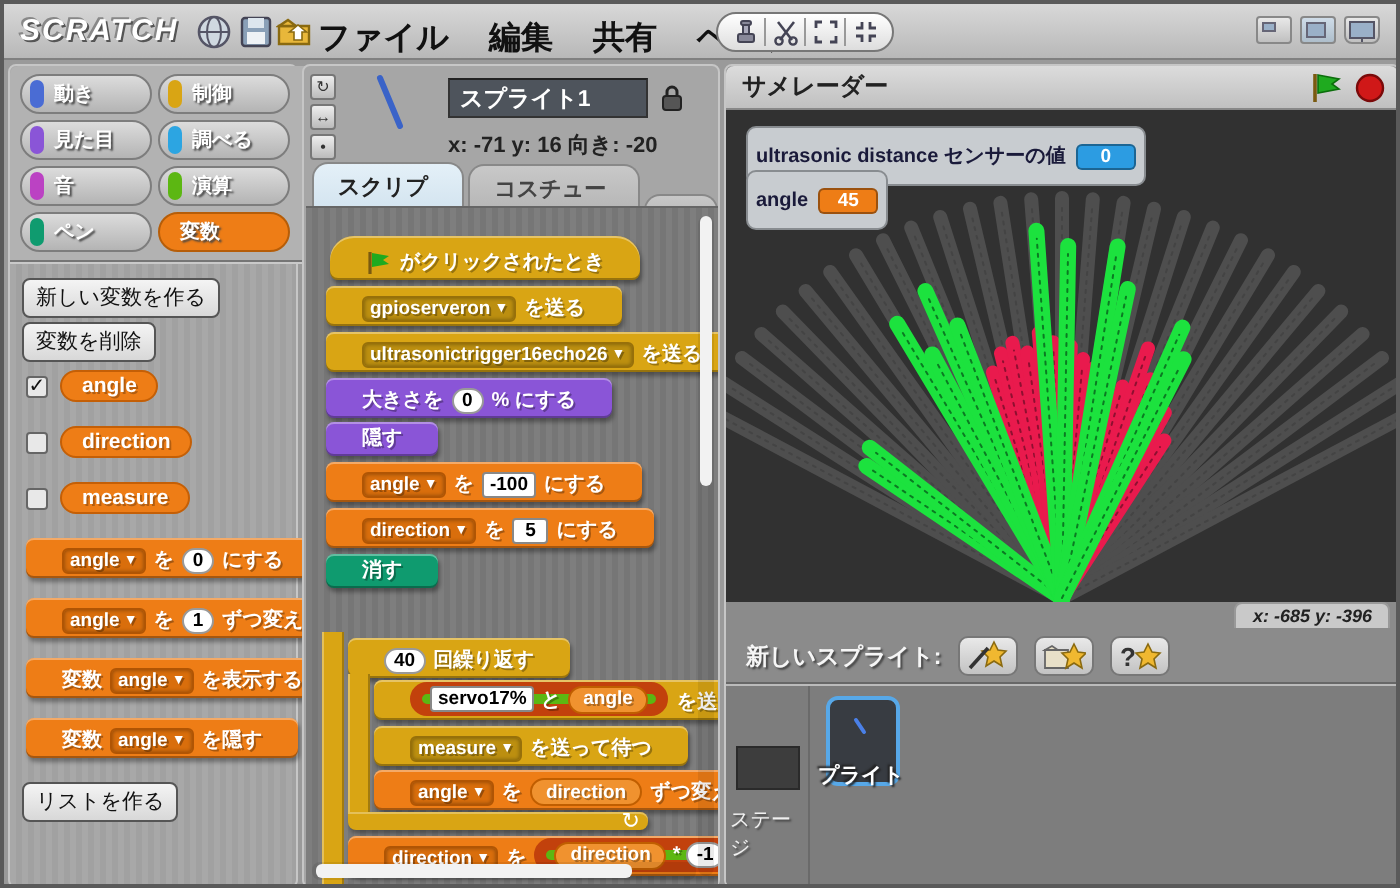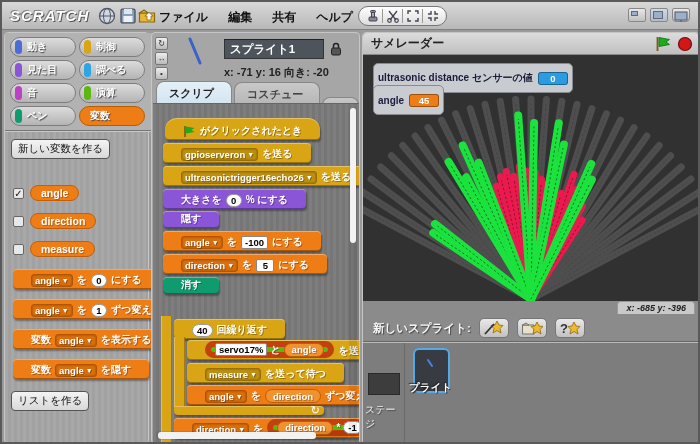--- a/index.html
+++ b/index.html
@@ -7,21 +7,21 @@
   body { font-family:"Liberation Sans","DejaVu Sans",sans-serif; }
   #app { position:relative; width:700px; height:444px; background:#9a9a9a; border:2px solid #5a5a5a; overflow:hidden; }
 
   
   #menubar { position:absolute; left:0; top:0; width:100%; height:28px;
     background:linear-gradient(#d8d8d8,#b8b8b8); border-bottom:1px solid #808080; }
   #logo { position:absolute; left:8px; top:5px; font-size:15px; font-weight:bold; font-style:italic;
     letter-spacing:1px; color:#fff; text-shadow:1px 1px 0 #555, -1px -1px 0 #888; }
   .mb-icon { position:absolute; top:5px; width:18px; height:18px; cursor:pointer; }
   #menus { position:absolute; left:157px; top:7px; display:flex; gap:20px; }
-  .menu-item { font-size:12px; font-weight:bold; color:#111; cursor:pointer; }
+  .menu-item { font-size:16px; font-weight:bold; color:#111; cursor:pointer; }
   #toolpill { position:absolute; left:356px; top:4px; height:20px; display:flex; align-items:center;
     background:linear-gradient(#fff,#ddd); border:1px solid #777; border-radius:10px; padding:0 4px; }
   .tool-btn { width:19px; height:16px; display:flex; align-items:center; justify-content:center; cursor:pointer; }
   .tool-sep { width:1px; height:14px; background:#999; }
   #viewbtns { position:absolute; right:8px; top:6px; display:flex; gap:4px; }
   .view-btn { width:18px; height:14px; background:linear-gradient(#e8e8e8,#c0c0c0); border:1px solid #888; border-radius:2px; position:relative; cursor:pointer; }
   .view-btn .mini { position:absolute; left:2px; top:2px; width:7px; height:5px; background:#9ab0c8; border:1px solid #667; }
   .view-btn.sel { background:linear-gradient(#cfdce8,#aebecb); }
 
   
@@ -234,20 +234,21 @@
       <div class="cat-btn" style="left:5px;top:73px">
           <div class="cat-stripe" style="background: rgb(15, 155, 111);"></div>
           <span class="cat-label">ペン</span>
         </div>
       <div class="cat-btn selected" style="left: 74px; top: 73px; background: rgb(238, 125, 22);">
           <span class="cat-label">変数</span>
         </div>
     </div>
 
     <button class="small-btn" style="left:6px;top:106px">新しい変数を作る</button>
+    <button class="small-btn" style="left:6px;top:128px">変数を削除</button>
 
     <div class="var-row" style="left:8px;top:152px">
       <div class="chk">✓</div>
       <span class="var-pill">angle</span>
     </div>
     <div class="var-row" style="left:8px;top:180px">
       <div class="chk"></div>
       <span class="var-pill">direction</span>
     </div>
     <div class="var-row" style="left:8px;top:208px">

